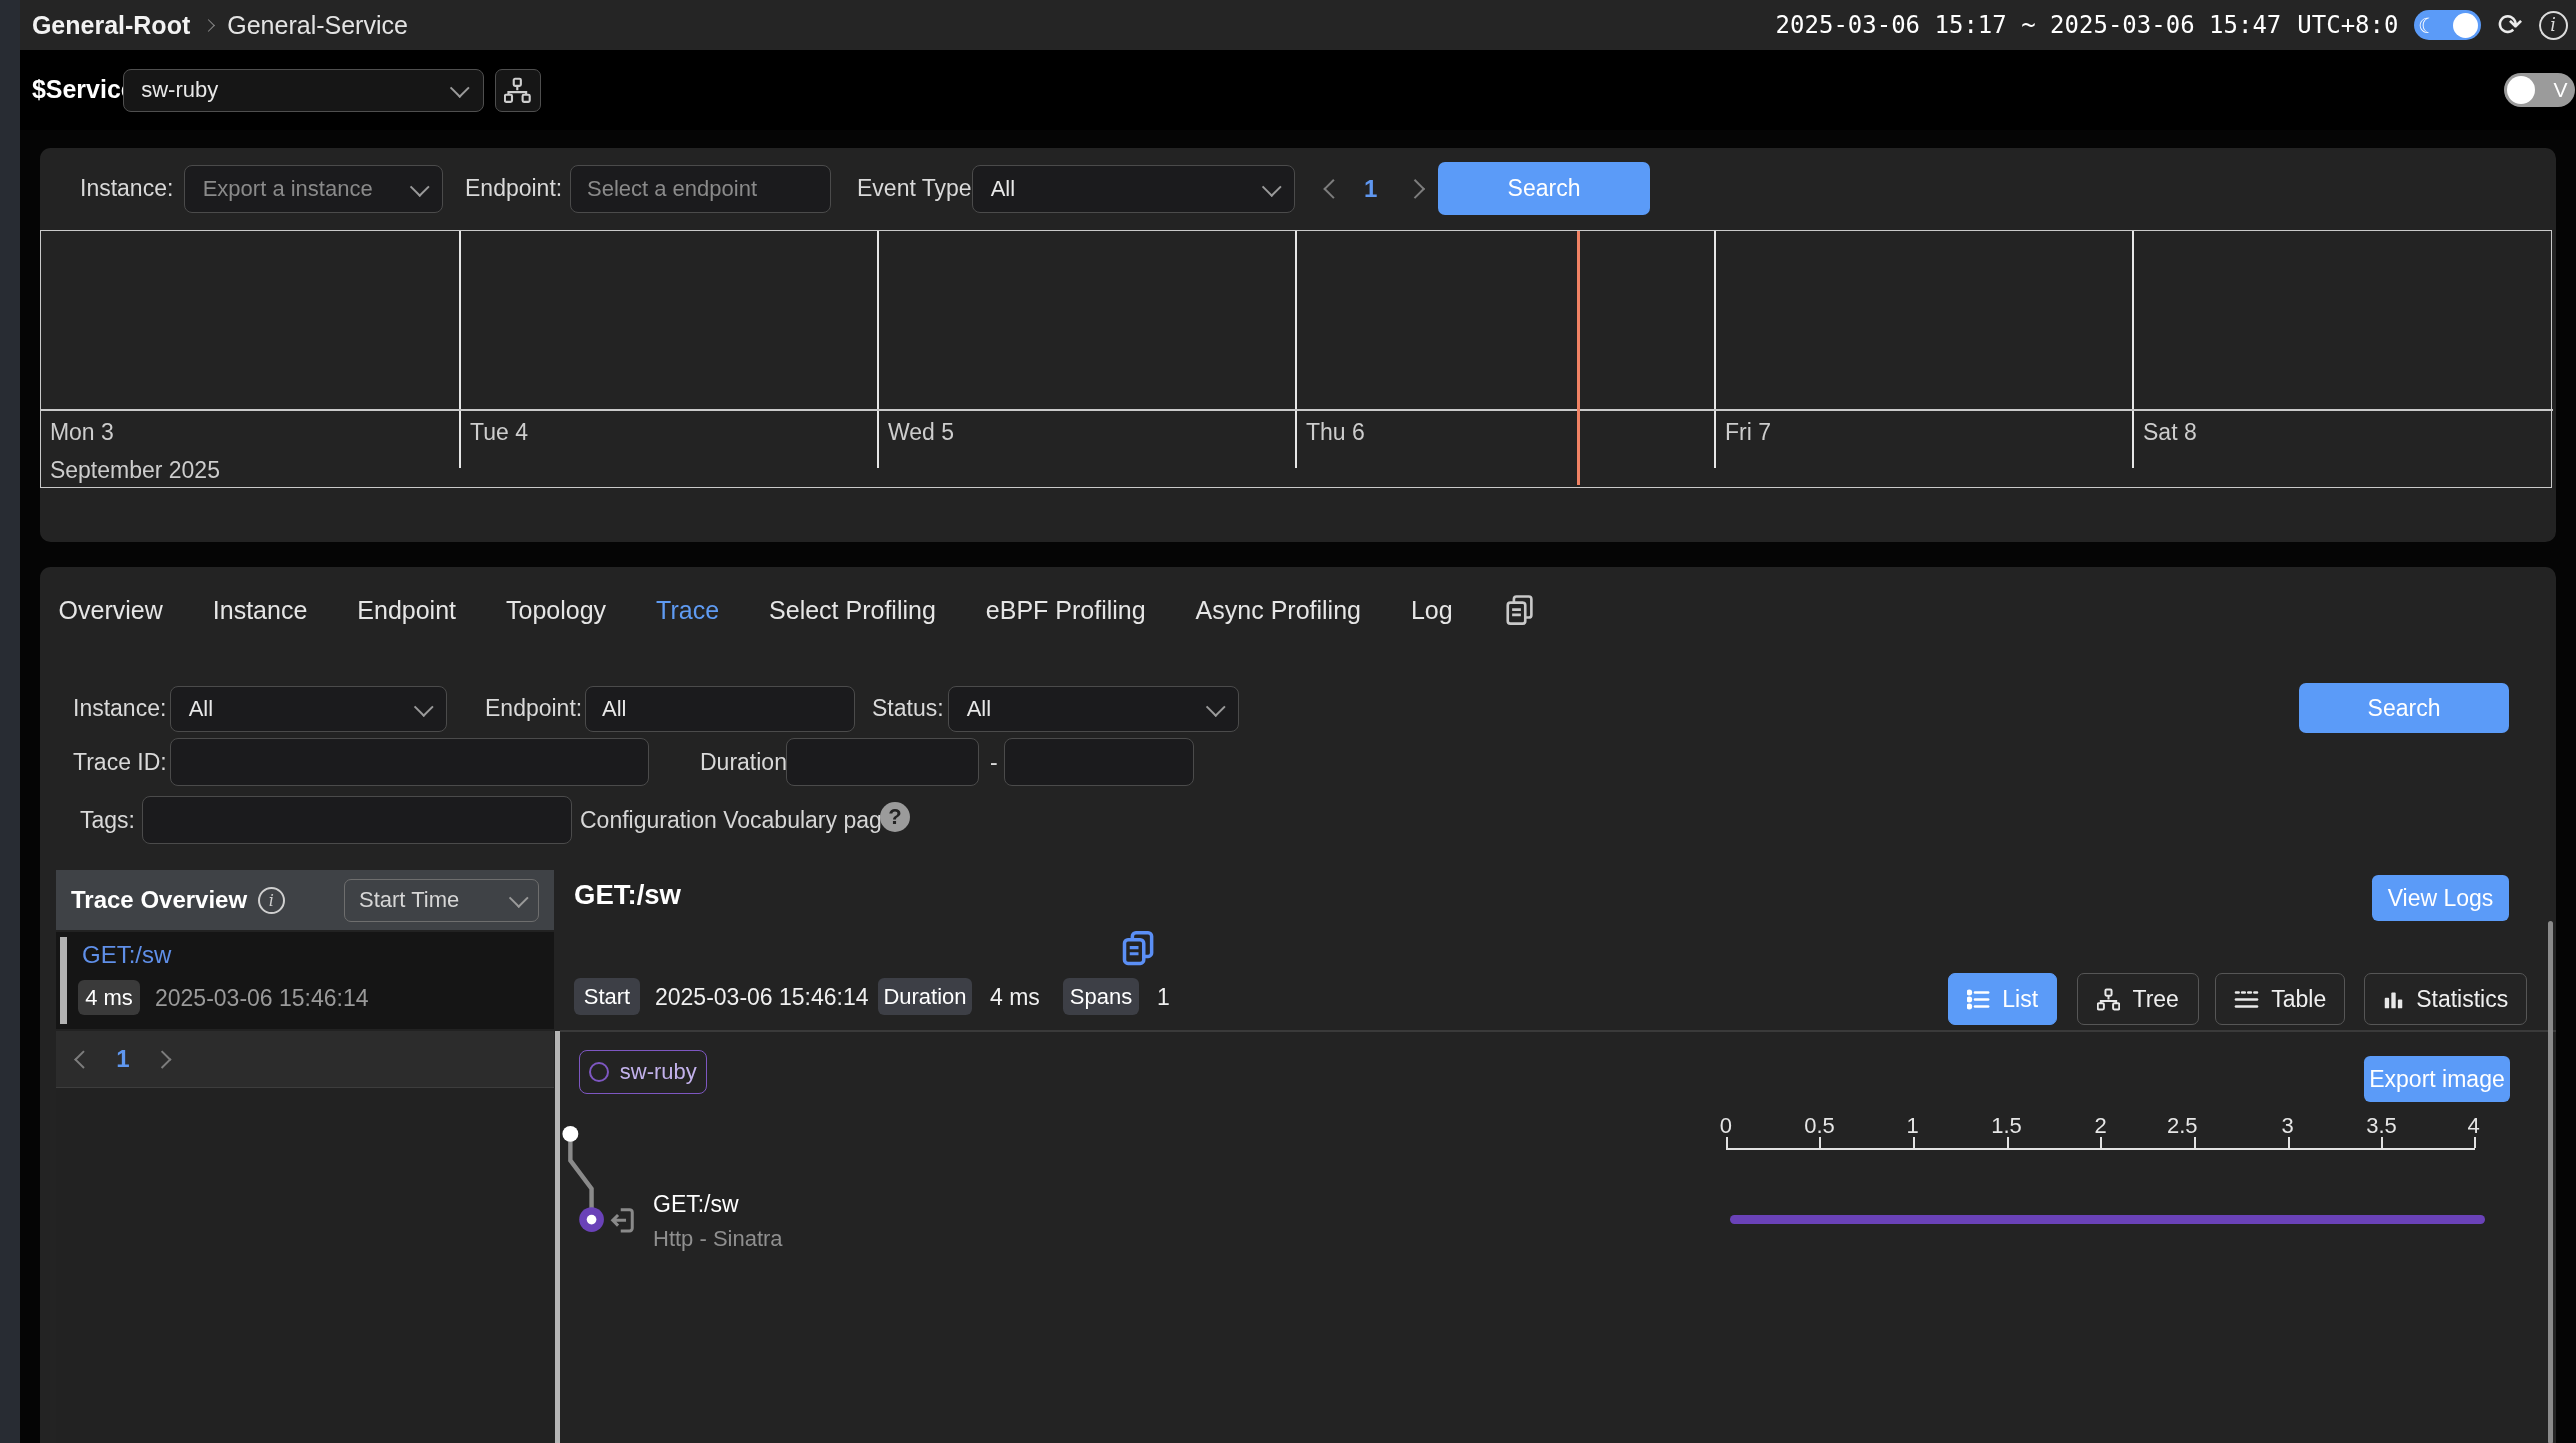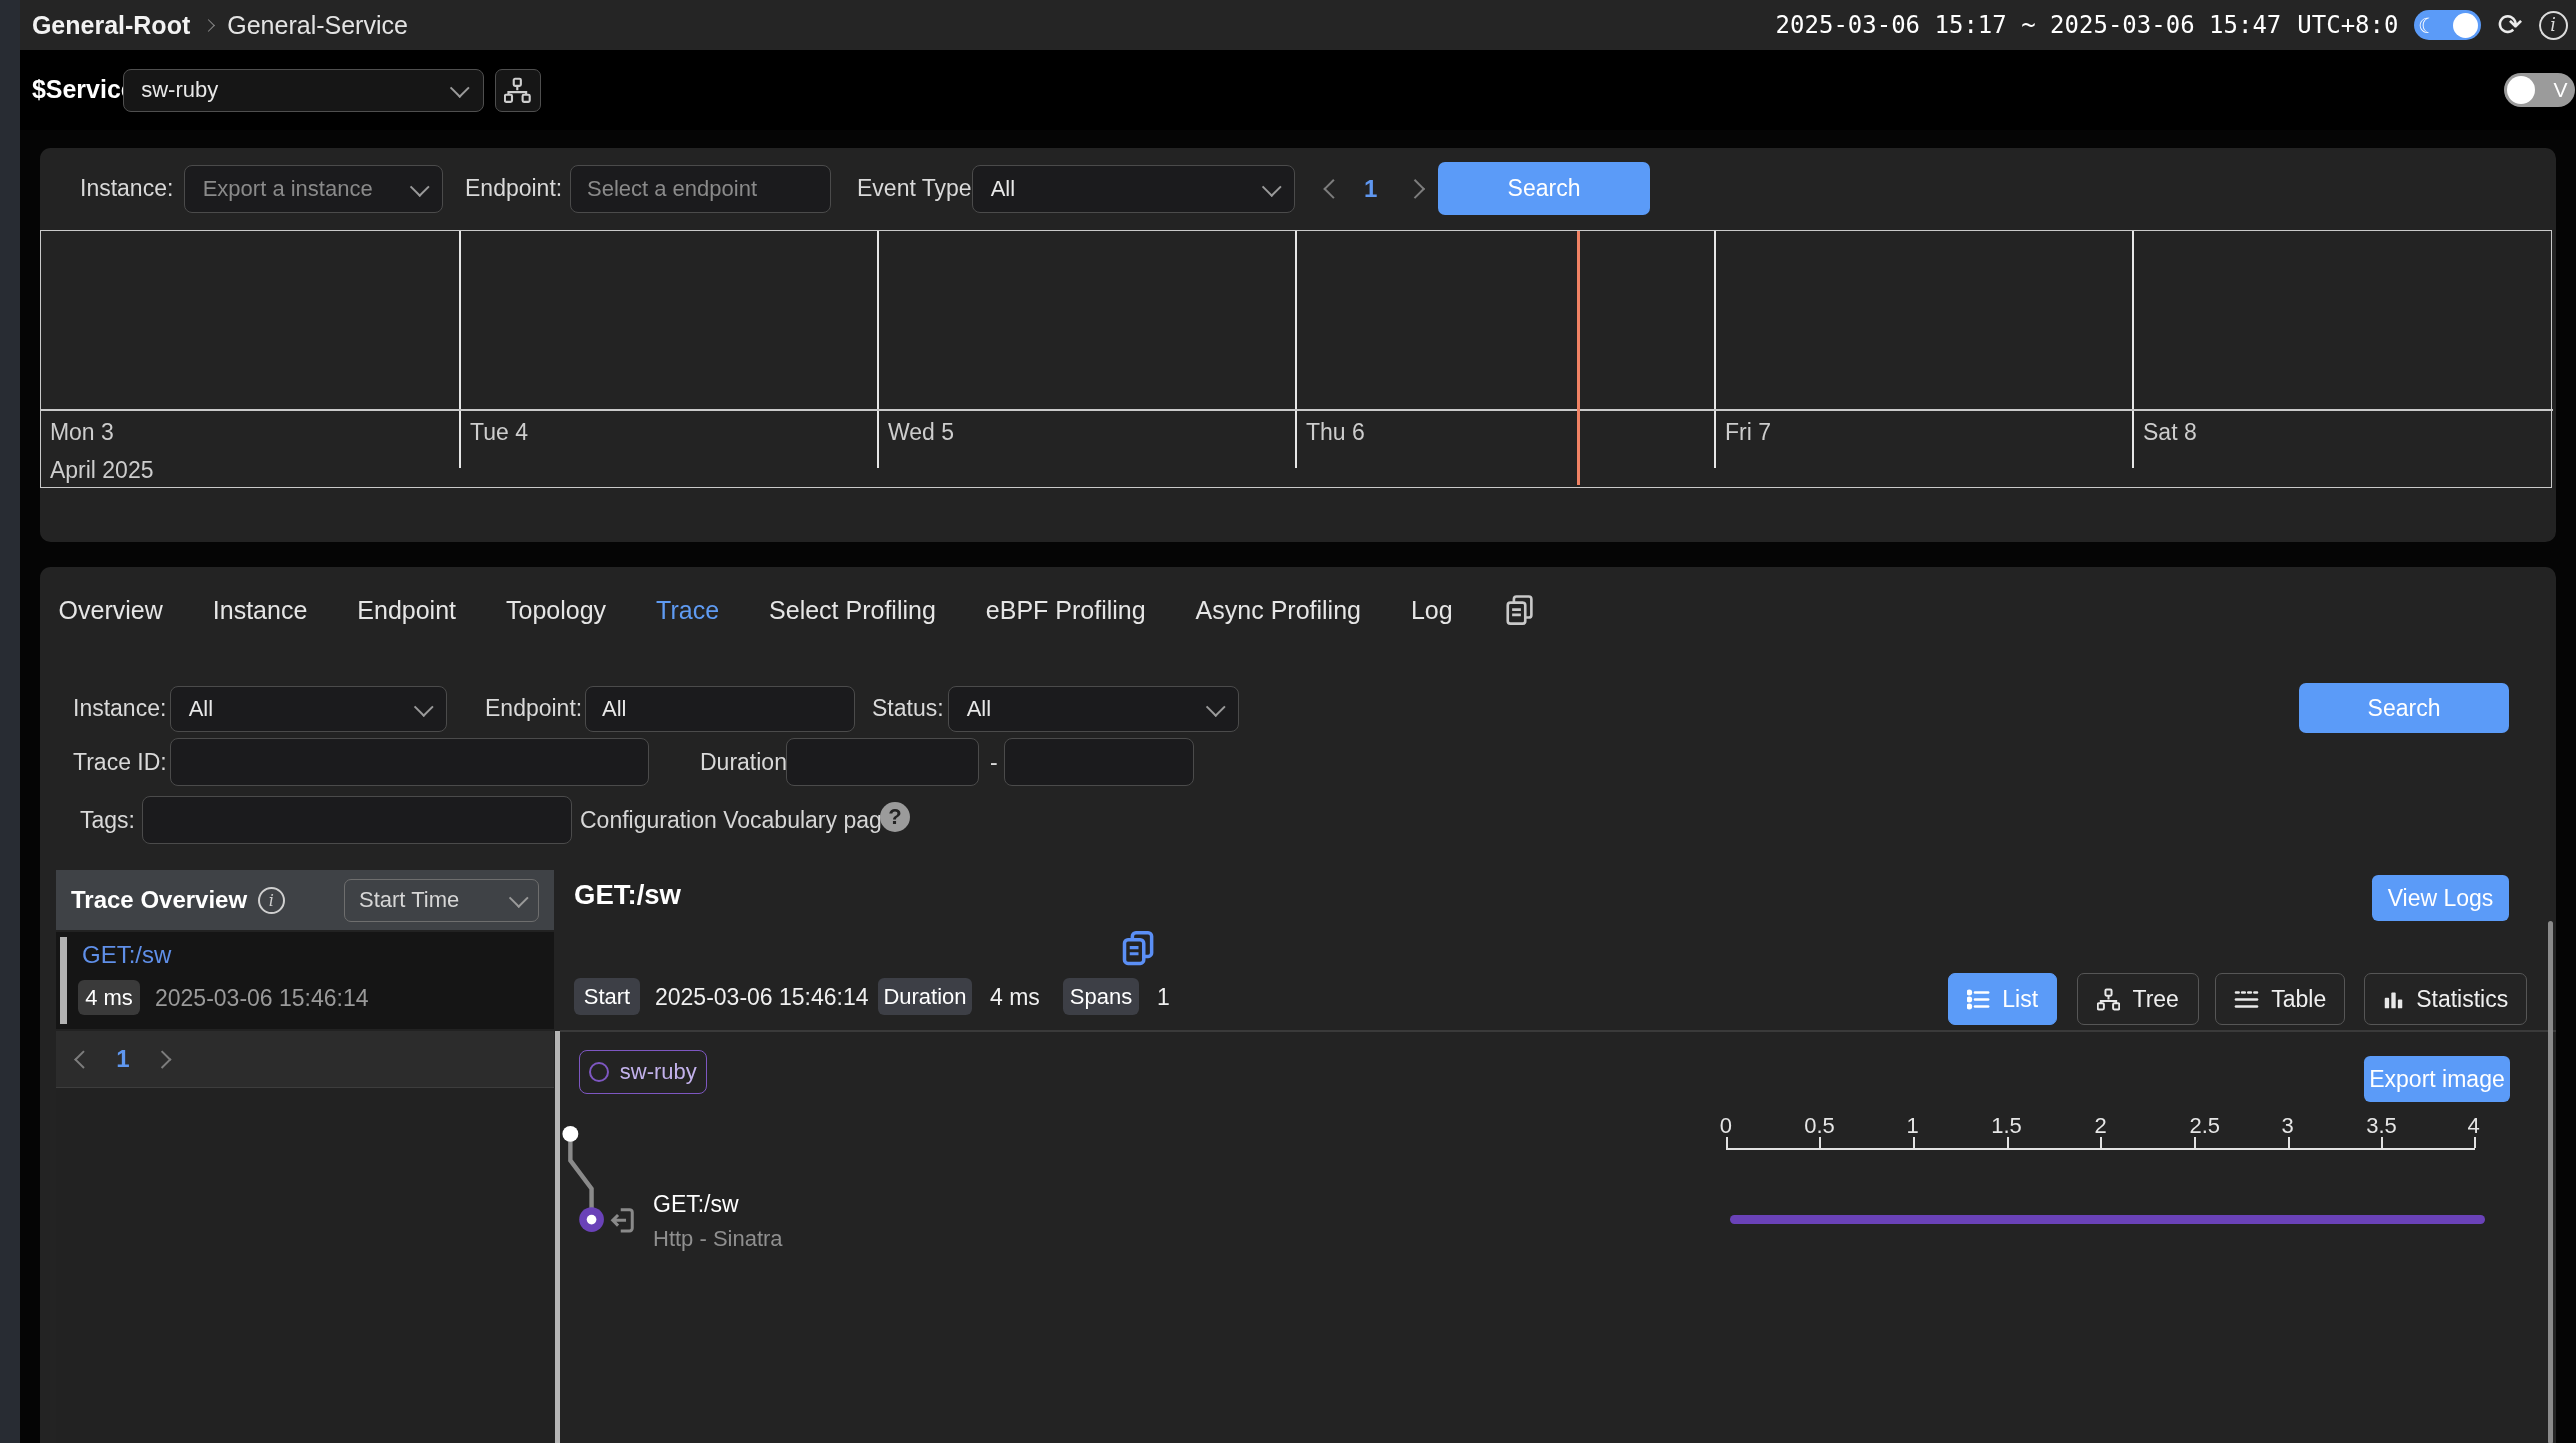--- a/index.html
+++ b/index.html
@@ -107,21 +107,21 @@
       <div class="abs" style="left:2091px;top:0;width:1.8px;height:237px;background:#e6e6e6;"></div>
 
       <div class="abs" style="left:0;top:178px;width:2512px;height:1.8px;background:#c9c9c9;"></div>
 
       <span class="abs" style="left:8.9px;top:188px;font-size:23px;color:#cdcdcd;">Mon 3</span>
       <span class="abs" style="left:429px;top:188px;font-size:23px;color:#cdcdcd;">Tue 4</span>
       <span class="abs" style="left:847px;top:188px;font-size:23px;color:#cdcdcd;">Wed 5</span>
       <span class="abs" style="left:1265px;top:188px;font-size:23px;color:#cdcdcd;">Thu 6</span>
       <span class="abs" style="left:1684px;top:188px;font-size:23px;color:#cdcdcd;">Fri 7</span>
       <span class="abs" style="left:2102px;top:188px;font-size:23px;color:#cdcdcd;">Sat 8</span>
-      <span class="abs" style="left:8.9px;top:226px;font-size:23px;color:#cdcdcd;">April 2025</span>
+      <span class="abs" style="left:8.9px;top:226px;font-size:23px;color:#cdcdcd;">September 2025</span>
 
       <div class="abs" style="left:1536px;top:0;width:2.7px;height:254px;background:#f08264;"></div>
     </div>
   </div>
 
   <div class="abs" style="left:40px;top:567px;width:2516px;height:877px;background:#232323;border-radius:10.6px 10.6px 0 0;">
 
     <div class="flex" style="position:absolute;left:18.6px;top:16px;height:55px;gap:50px;">
       <span style="font-size:25px;">Overview</span>
       <span style="font-size:25px;">Instance</span>
@@ -274,21 +274,21 @@
     <div class="btn-blue" style="left:2324px;top:489px;width:146px;height:46px;border-radius:6.2px;">
       <span>Export image</span>
     </div>
 
     <div class="abs" style="left:1686px;top:546px;width:749px;height:37px;">
       <span class="abs" style="left:-26.6px;width:53px;text-align:center;font-size:22px;">0</span>
       <span class="abs" style="left:67px;width:53px;text-align:center;font-size:22px;">0.5</span>
       <span class="abs" style="left:160px;width:53px;text-align:center;font-size:22px;">1</span>
       <span class="abs" style="left:254px;width:53px;text-align:center;font-size:22px;">1.5</span>
       <span class="abs" style="left:348px;width:53px;text-align:center;font-size:22px;">2</span>
-      <span class="abs" style="left:441px;width:53px;text-align:right;font-size:22px;">2.5</span>
+      <span class="abs" style="left:441px;width:53px;text-align:left;font-size:22px;">2.5</span>
       <span class="abs" style="left:535px;width:53px;text-align:center;font-size:22px;">3</span>
       <span class="abs" style="left:629px;width:53px;text-align:center;font-size:22px;">3.5</span>
       <span class="abs" style="left:721px;width:53px;text-align:center;font-size:22px;">4</span>
 
       <div class="abs" style="left:0;top:35px;width:749px;height:1.8px;background:#e2e2e2;"></div>
       <div class="abs" style="left:0;top:24px;width:1.8px;height:10.6px;background:#e2e2e2;"></div>
       <div class="abs" style="left:93px;top:24px;width:1.8px;height:10.6px;background:#e2e2e2;"></div>
       <div class="abs" style="left:187px;top:24px;width:1.8px;height:10.6px;background:#e2e2e2;"></div>
       <div class="abs" style="left:281px;top:24px;width:1.8px;height:10.6px;background:#e2e2e2;"></div>
       <div class="abs" style="left:374px;top:24px;width:1.8px;height:10.6px;background:#e2e2e2;"></div>

